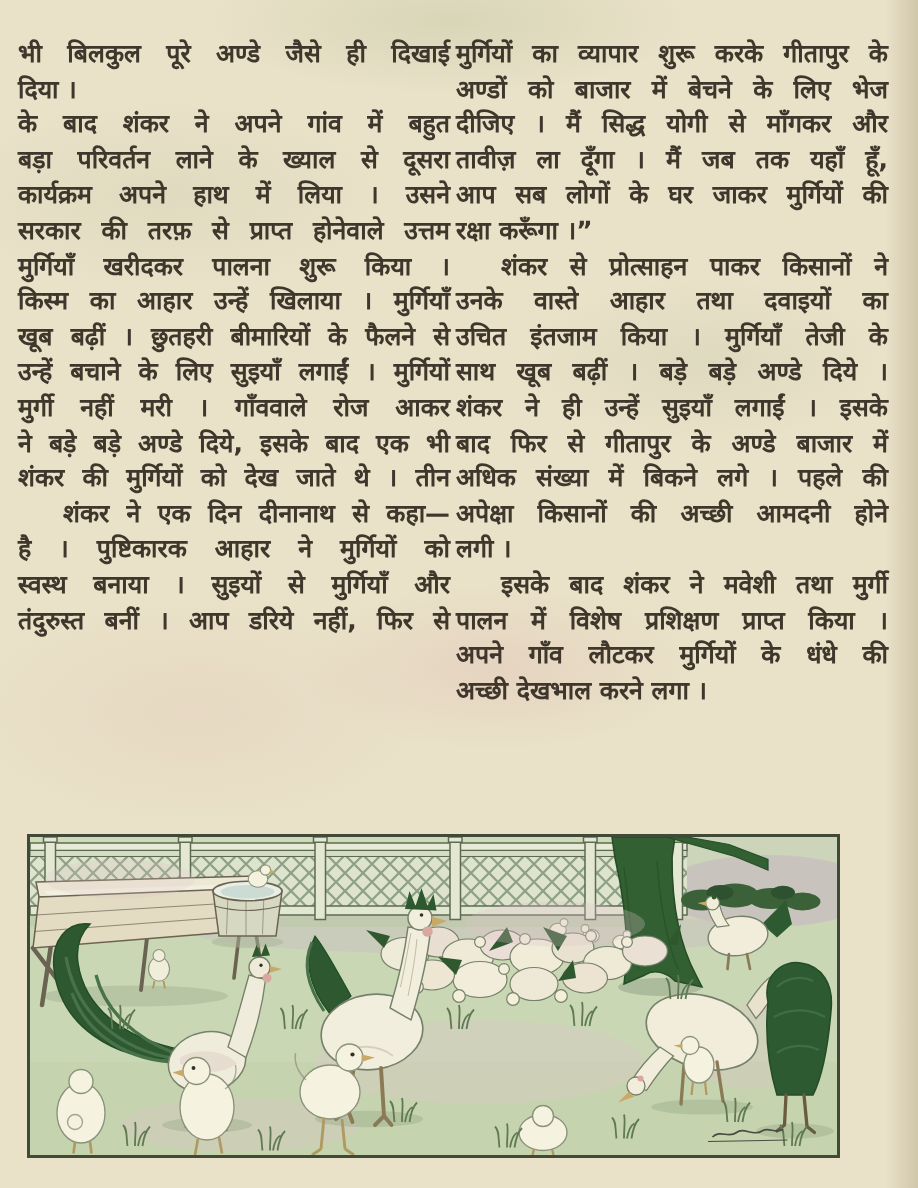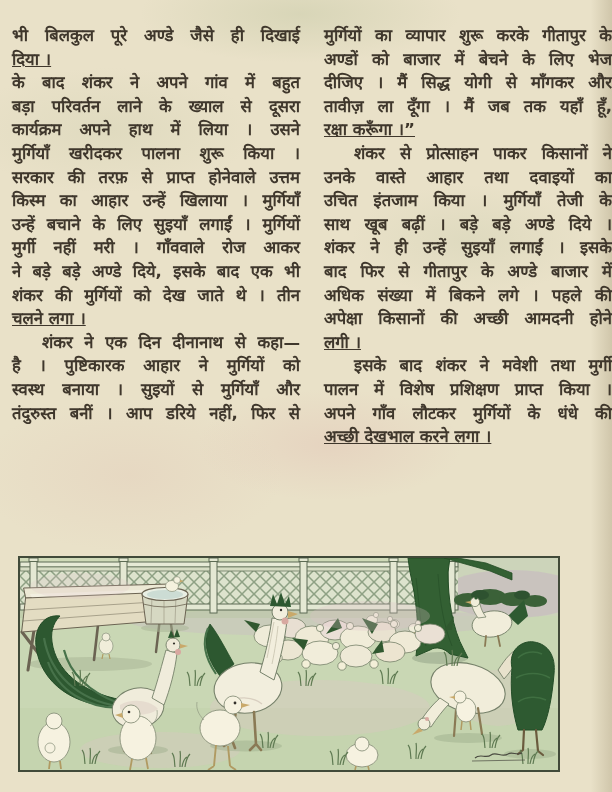--- a/index.html
+++ b/index.html
@@ -9,57 +9,58 @@
       linear-gradient(to right, rgba(0,0,0,0) 96.5%, rgba(118,102,66,.22) 100%),
       radial-gradient(190px 80px at 330px 445px, rgba(216,158,158,.20), transparent 70%),
       radial-gradient(220px 110px at 130px 475px, rgba(216,170,162,.16), transparent 70%),
       radial-gradient(230px 70px at 300px 14px, rgba(148,168,118,.20), transparent 70%),
       radial-gradient(170px 80px at 470px 240px, rgba(150,170,130,.13), transparent 70%),
       radial-gradient(210px 90px at 110px 130px, rgba(160,175,132,.13), transparent 70%),
       #e9e1c8;}
   .col{position:absolute;top:24px;width:288px;color:#3f372c;font-size:16.6px;
        line-height:23.6px;font-weight:600;}
   .col-left{left:12px;}
-  .col-right{left:324px;}
+  .col-right{left:304px;}
   .line{text-align:justify;text-align-last:justify;height:23.6px;overflow:visible;white-space:normal;}
-  .line.end{text-align-last:left;text-decoration:underline;}
+  .line.end{text-align-last:left;}
   .line.indent{text-indent:30px;}
   .illustration{position:absolute;left:18px;top:556px;width:538px;height:212px;margin:0;
        border:2px solid #414a39;box-sizing:content-box;background:#c9d7b4;}
   .illustration svg{display:block;width:100%;height:100%;}
 </style>
 </head>
 <body>
 
 <div class="page">
 
   <div class="col col-left">
       <div class="line">भी बिलकुल पूरे अण्डे जैसे ही दिखाई</div>
       <div class="line end">दिया ।</div>
       <div class="line">के बाद शंकर ने अपने गांव में बहुत</div>
       <div class="line">बड़ा परिवर्तन लाने के ख्याल से दूसरा</div>
       <div class="line">कार्यक्रम अपने हाथ में लिया । उसने</div>
+      <div class="line">सरकार की तरफ़ से प्राप्त होनेवाले उत्तम</div>
       <div class="line">मुर्गियाँ खरीदकर पालना शुरू किया ।</div>
-      <div class="line">सरकार की तरफ़ से प्राप्त होनेवाले उत्तम</div>
       <div class="line">किस्म का आहार उन्हें खिलाया । मुर्गियाँ</div>
+      <div class="line">खूब बढ़ीं । छुतहरी बीमारियों के फैलने से</div>
       <div class="line">उन्हें बचाने के लिए सुइयाँ लगाईं । मुर्गियों</div>
       <div class="line">मुर्गी नहीं मरी । गाँववाले रोज आकर</div>
       <div class="line">ने बड़े बड़े अण्डे दिये, इसके बाद एक भी</div>
       <div class="line">शंकर की मुर्गियों को देख जाते थे । तीन</div>
-      <div class="line end">चलने लगा ।</div>
       <div class="line indent">शंकर ने एक दिन दीनानाथ से कहा—</div>
       <div class="line">है । पुष्टिकारक आहार ने मुर्गियों को</div>
       <div class="line">स्वस्थ बनाया । सुइयों से मुर्गियाँ और</div>
       <div class="line">तंदुरुस्त बनीं । आप डरिये नहीं, फिर से</div>
     </div>
   <div class="col col-right">
       <div class="line">मुर्गियों का व्यापार शुरू करके गीतापुर के</div>
       <div class="line">अण्डों को बाजार में बेचने के लिए भेज</div>
       <div class="line">दीजिए । मैं सिद्ध योगी से माँगकर और</div>
       <div class="line">तावीज़ ला दूँगा । मैं जब तक यहाँ हूँ,</div>
+      <div class="line">आप सब लोगों के घर जाकर मुर्गियों की</div>
       <div class="line end">रक्षा करूँगा ।”</div>
       <div class="line indent">शंकर से प्रोत्साहन पाकर किसानों ने</div>
       <div class="line">उनके वास्ते आहार तथा दवाइयों का</div>
       <div class="line">उचित इंतजाम किया । मुर्गियाँ तेजी के</div>
       <div class="line">साथ खूब बढ़ीं । बड़े बड़े अण्डे दिये ।</div>
       <div class="line">शंकर ने ही उन्हें सुइयाँ लगाईं । इसके</div>
       <div class="line">बाद फिर से गीतापुर के अण्डे बाजार में</div>
       <div class="line">अधिक संख्या में बिकने लगे । पहले की</div>
       <div class="line">अपेक्षा किसानों की अच्छी आमदनी होने</div>
       <div class="line end">लगी ।</div>

